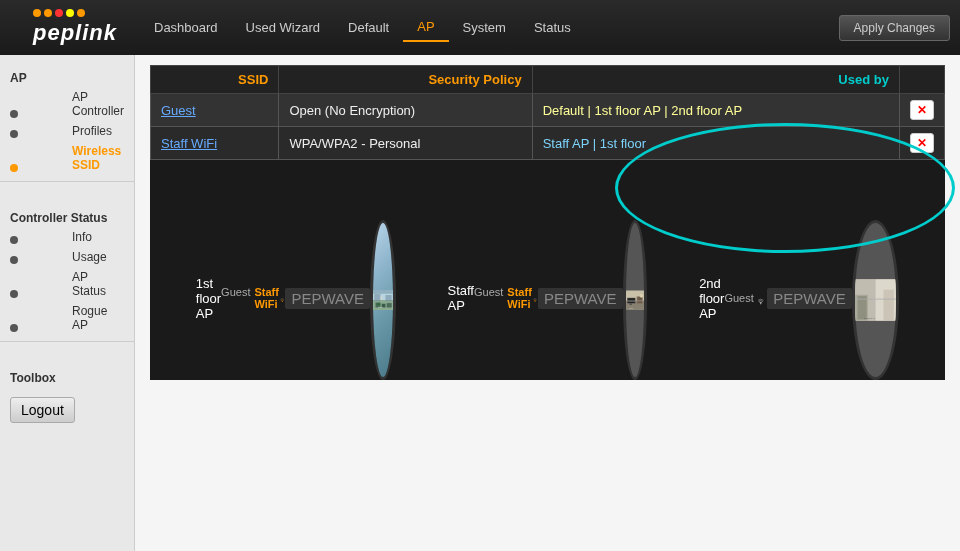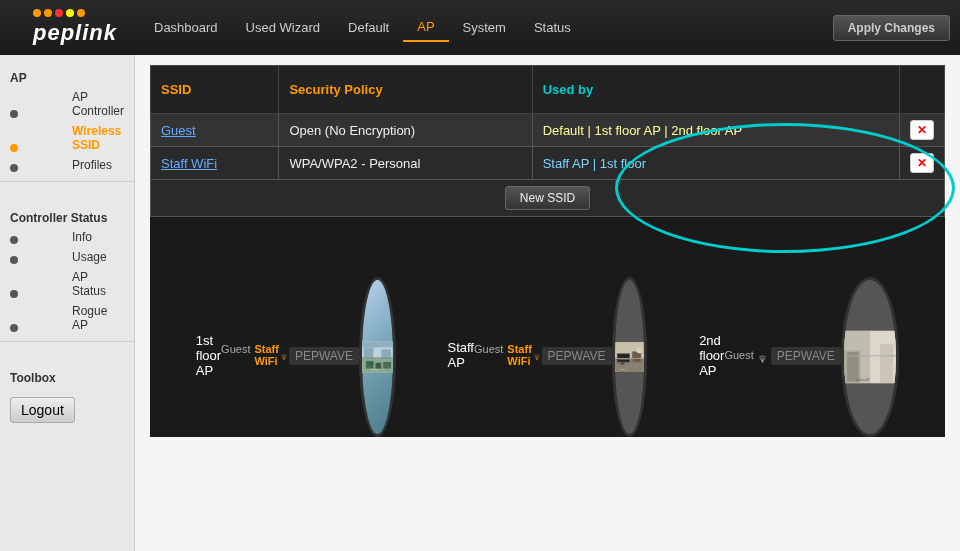--- a/index.html
+++ b/index.html
@@ -13,41 +13,41 @@
     .dot-orange { background: #f90; }
     .dot-red { background: #f33; }
     .dot-yellow { background: #ff0; }
     .logo-text { color: #fff; font-size: 22px; font-weight: bold; font-style: italic; letter-spacing: 1px; }
     .logo-inner { display: flex; flex-direction: column; align-items: flex-start; }
 
     .nav { display: flex; align-items: center; flex: 1; }
     .nav-item { color: #ccc; padding: 6px 14px; cursor: pointer; font-size: 13px; text-decoration: none; }
     .nav-item.highlight { color: #f90; border-bottom: 2px solid #f90; }
 
-    .apply-btn { margin-left: auto; background: linear-gradient(180deg, #555 0%, #333 100%); color: #ccc; border: 1px solid #666; padding: 5px 14px; border-radius: 3px; cursor: pointer; font-size: 12px; font-weight: bold; }
+    .apply-btn { margin-left: auto; background: linear-gradient(180deg, #555 0%, #333 100%); color: #ccc; border: 1px solid #666; padding: 5px 14px; border-radius: 3px; cursor: pointer; font-size: 12px; }
 
     
     .layout { display: flex; height: 496px; }
     .sidebar { width: 135px; background: #e8e8e8; border-right: 1px solid #ccc; padding: 10px 0; flex-shrink: 0; }
     .sidebar-section-title { font-size: 12px; font-weight: bold; color: #333; padding: 6px 10px 2px 10px; }
     .sidebar-item { display: flex; align-items: flex-end; padding: 3px 10px; cursor: pointer; font-size: 12px; color: #333; gap: 48px; }
     .sidebar-item.active { color: #f90; font-weight: bold; }
     .sidebar-bullet { width: 8px; height: 8px; border-radius: 50%; background: #555; margin-right: 6px; flex-shrink: 0; }
     .sidebar-bullet.active { background: #f90; }
     .sidebar-divider { height: 1px; background: #ccc; margin: 6px 0; }
     .sidebar-label { padding: 6px 10px 2px 10px; font-size: 12px; font-weight: bold; color: #333; margin-top: 23px; }
 
     .logout-btn { margin: 10px; display: block; background: linear-gradient(180deg, #eee 0%, #ccc 100%); border: 1px solid #aaa; border-radius: 3px; padding: 4px 10px; cursor: pointer; font-size: 14px; text-align: center; }
 
     
     .main { flex: 1; background: #f5f5f5; padding: 10px 15px; overflow: hidden; position: relative; }
 
     
     .ssid-table { width: 100%; border-collapse: collapse; background: #1a1a1a; }
-    .ssid-table th { background: #222; color: #f90; padding: 16px 10px; text-align: left; font-size: 13px; border: 1px solid #444; }
+    .ssid-table th { background: #222; color: #f90; padding: 6px 10px; text-align: right; font-size: 13px; border: 1px solid #444; }
     .ssid-table td { padding: 6px 10px; border: 1px solid #555; background: #333; color: #eee; font-size: 13px; }
     .ssid-table tr:nth-child(even) td { background: #2a2a2a; }
     .ssid-link { color: #6af; text-decoration: underline; cursor: pointer; }
     .delete-btn { background: #fff; border: 1px solid #ccc; border-radius: 3px; padding: 2px 6px; cursor: pointer; color: #f00; font-weight: bold; font-size: 12px; }
 
     .new-ssid-row td { text-align: center; background: #2a2a2a; }
     .new-ssid-btn { background: linear-gradient(180deg, #555 0%, #333 100%); color: #eee; border: 1px solid #666; padding: 4px 14px; border-radius: 3px; cursor: pointer; font-size: 12px; }
 
     
     .highlight-circle { position: absolute; top: 68px; right: 5px; width: 340px; height: 130px; border: 3px solid #0cc; border-radius: 50%; pointer-events: none; z-index: 10; }
@@ -61,21 +61,21 @@
     .wifi-label-guest { color: #aaa; }
     .wifi-label-staff { color: #f90; font-weight: bold; }
 
     
     .ap-circle { width: 160px; height: 160px; border-radius: 50%; overflow: hidden; background: #555; border: 3px solid #333; }
     .ap-image-placeholder { width: 100%; height: 100%; display: flex; align-items: center; justify-content: center; color: #999; font-size: 11px; text-align: center; }
 
     
     .wifi-svg { width: 50px; height: 38px; }
 
-    .ap-device { font-size: 12px; color: #888; background: #333; padding: 2px 6px; border-radius: 2px; margin-bottom: 3px; }
+    .ap-device { font-size: 15px; color: #888; background: #333; padding: 2px 6px; border-radius: 2px; margin-bottom: 3px; }
   </style>
 </head>
 <body>
 
 <div class="header">
   <div class="logo-area">
     <div class="logo-inner">
       <div class="logo-dots">
         <span class="dot dot-orange"></span>
         <span class="dot dot-orange"></span>
@@ -98,27 +98,27 @@
 </div>
 
 <div class="layout">
 
   <aside class="sidebar">
     <div class="sidebar-section-title">AP</div>
     <div class="sidebar-item">
       <span class="sidebar-bullet"></span>
       <span>AP Controller</span>
     </div>
+    <div class="sidebar-item">
+      <span class="sidebar-bullet"></span>
+      <span>Profiles</span>
+    </div>
     <div class="sidebar-item active">
       <span class="sidebar-bullet active"></span>
       <span>Wireless SSID</span>
-    </div>
-    <div class="sidebar-item">
-      <span class="sidebar-bullet"></span>
-      <span>Profiles</span>
     </div>
 
     <div class="sidebar-divider"></div>
 
     <div class="sidebar-label">Controller Status</div>
     <div class="sidebar-item">
       <span class="sidebar-bullet"></span>
       <span>Info</span>
     </div>
     <div class="sidebar-item">
@@ -160,25 +160,20 @@
           </td>
         </tr>
         <tr>
           <td><a class="ssid-link">Staff WiFi</a></td>
           <td>WPA/WPA2 - Personal</td>
           <td style="color:#7dd3fc;">Staff AP | 1st floor</td>
           <td>
             <button class="delete-btn">✕</button>
           </td>
         </tr>
-        <tr class="new-ssid-row">
-          <td colspan="4">
-            <button class="new-ssid-btn">New SSID</button>
-          </td>
-        </tr>
       </tbody>
     </table>
 
     <div class="highlight-circle"></div>
 
     <div class="bottom-section">
 
       <div class="ap-station">
         <div class="ap-label">1st floor AP</div>
         <div class="wifi-labels">

